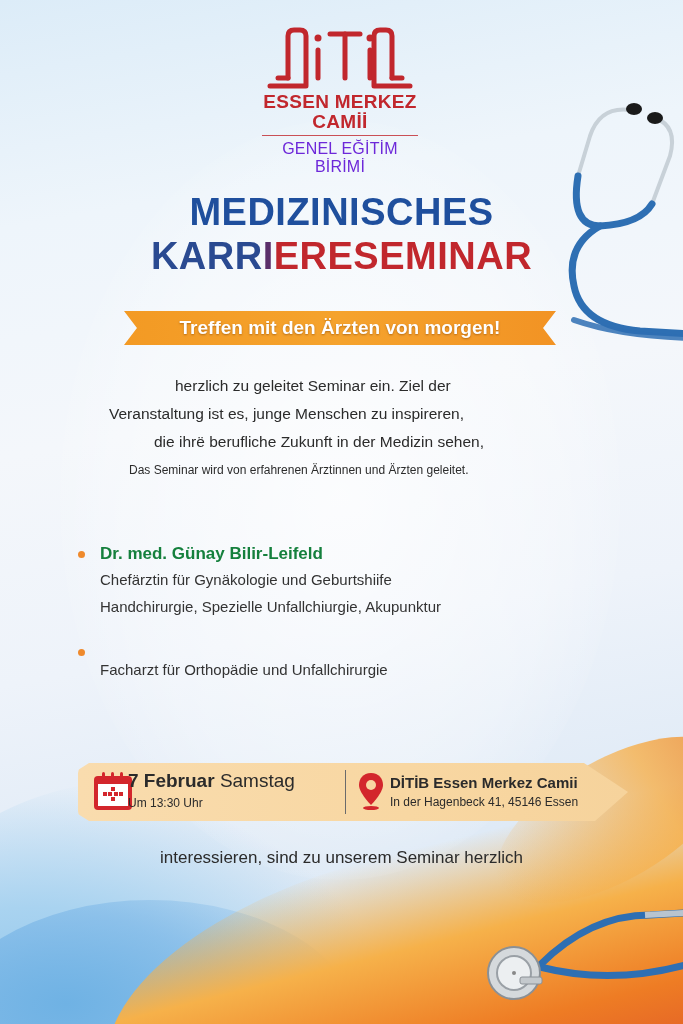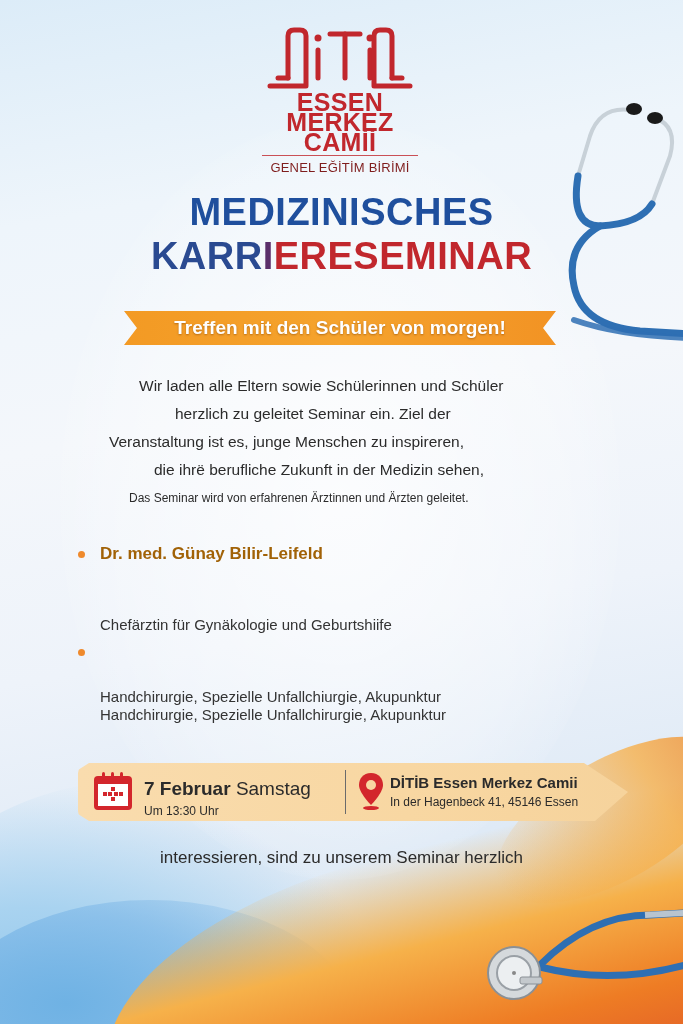--- a/index.html
+++ b/index.html
@@ -13,51 +13,51 @@
     background: radial-gradient(ellipse at 30% 40%, #6fb2e4 0%, rgba(120,180,230,0.6) 40%, rgba(200,225,245,0) 75%); }
   .bg-orange { position:absolute; right:-120px; bottom:-140px; width:700px; height:320px; transform:rotate(-14deg);
     background: linear-gradient(180deg, rgba(255,210,140,0) 0%, #f6b14a 30%, #ee7c24 60%, #d9482a 100%); border-radius:45% 10% 0 0; }
   .bg-orange2 { position:absolute; right:-60px; top:760px; width:260px; height:120px; transform:rotate(-30deg);
     background: linear-gradient(90deg, rgba(255,200,120,0), #f7b04b 70%, #ef8a2c); border-radius:50%; opacity:.8; }
   .bg-softwhite { position:absolute; left:60px; top:120px; width:560px; height:760px; border-radius:50%;
     background: radial-gradient(ellipse, rgba(255,255,255,0.75) 0%, rgba(255,255,255,0.3) 55%, rgba(255,255,255,0) 75%); }
 
   .logo { position:absolute; left:262px; top:26px; width:156px; text-align:center; }
   .logo-mark { display:block; margin:0 auto; }
-  .logo-name { color:#c1272d; font-weight:bold; font-size:25px; line-height:20px; letter-spacing:0.3px; }
+  .logo-name { color:#c1272d; font-weight:bold; font-size:19px; line-height:20px; letter-spacing:0.3px; }
   .logo-rule { height:1px; background:#c1272d; margin:3px 0 4px; opacity:.8; }
-  .logo-unit { color:#7f1d1d; font-size:13px; letter-spacing:0.2px; }
+  .logo-unit { color:#6d28d9; font-size:16px; letter-spacing:0.2px; }
 
   .title { position:absolute; left:0; width:683px; text-align:center; font-weight:bold; font-size:38px; letter-spacing:0.5px; line-height:44px; }
   .t1 { top:190px; color:#1f4f9d; }
   .t2 { top:234px;text-align:center; }
   .t2 .blue { color:#2a4a91; }
   .t2 .mix { color:#5b2f6a; }
   .t2 .red { color:#c1272d; }
 
   .ribbon { position:absolute; left:124px; top:311px; width:432px; height:34px;
     background: linear-gradient(90deg,#f39a24,#f5a32d 50%,#f29324);
     clip-path: polygon(0 0,100% 0,97% 50%,100% 100%,0 100%,3% 50%);
     color:#fff; font-weight:bold; font-size:19px; line-height:34px; text-align:center; text-shadow:0 1px 2px rgba(120,60,0,.5); }
 
   .intro { position:absolute; left:90px; width:540px; top:372px; color:#2b2b2b; font-size:15.5px; line-height:28px; }
   .intro div { white-space:nowrap; }
 
   .doc { position:absolute; left:78px; color:#333; }
-  .doc-name { color:#a16207; font-weight:bold; font-size:17px; line-height:24px; display:flex; align-items:center; }
+  .doc-name { color:#15803d; font-weight:bold; font-size:17px; line-height:24px; display:flex; align-items:center; }
   .bullet { width:7px; height:7px; border-radius:50%; background:#ef8a2c; margin-right:15px; display:inline-block; }
-  .doc-line { font-size:15px; line-height:27px; padding-left:22px;margin-top:45px; }
+  .doc-line { font-size:15px; line-height:27px; padding-left:22px; }
   .d1 { top:542px; }
   .d2 { top:649px; }
 
   .infobar { position:absolute; left:78px; top:763px; width:550px; height:58px;
     background: linear-gradient(90deg,#f9dcae,#f8d7a2 60%,#f6d39c);
     clip-path: polygon(0 12%, 2% 0, 92% 0, 100% 50%, 94% 100%, 2% 100%, 0 88%); border-radius:10px; }
   .cal { position:absolute; left:92px; top:770px; }
-  .date { position:absolute; left:144px; top:770px; color:#2b2b2b;margin-top:8px; }
+  .date { position:absolute; left:128px; top:770px; color:#2b2b2b; }
   .date-main { font-weight:bold; font-size:19px; line-height:22px; }
   .date-main .light { font-weight:normal; }
   .date-time { font-size:12px; line-height:22px; }
   .sep { position:absolute; left:345px; top:770px; width:1px; height:44px; background:#6b6b6b; }
   .pin { position:absolute; left:358px; top:771px; }
   .venue { position:absolute; left:390px; top:773px; color:#2b2b2b; }
   .venue-name { font-weight:bold; font-size:15px; line-height:19px; }
   .venue-addr { font-size:12px; line-height:20px; }
 
   .closing { position:absolute; left:0; width:683px; top:844px; text-align:center; color:#2b2b2b; font-size:17px; line-height:28px; }
@@ -104,43 +104,42 @@
   <path d="M18 80 Q10 130 40 130 Q80 128 92 108" fill="none" stroke="#2e6fb3" stroke-width="7" stroke-linecap="round"></path>
   <path d="M40 130 Q5 150 14 190 Q22 230 80 235 L130 238" fill="none" stroke="#2e6fb3" stroke-width="7" stroke-linecap="round"></path>
   <path d="M14 224 Q60 240 130 242" fill="none" stroke="#2e6fb3" stroke-width="6" stroke-linecap="round" opacity=".85"></path>
 </svg>
 
 <div class="title t1">MEDIZINISCHES</div>
 <div class="title t2">
   <span class="blue">KARR</span><span class="mix">I</span><span class="red">ERESEMINAR</span>
 </div>
 
-<div class="ribbon">Treffen mit den Schüler von morgen!</div>
+<div class="ribbon">Treffen mit den Ärzten von morgen!</div>
 
 <div class="intro">
-  <div style="padding-left:49px">Wir laden alle Eltern sowie Schülerinnen und Schüler</div>
   <div style="padding-left:85px">herzlich zu geleitet Seminar ein. Ziel der</div>
   <div style="padding-left:19px">Veranstaltung ist es, junge Menschen zu inspireren,</div>
   <div style="padding-left:64px">die ihrë berufliche Zukunft in der Medizin sehen,</div>
   <div style="padding-left:39px; font-size:12px">Das Seminar wird von erfahrenen Ärztinnen und Ärzten geleitet.</div>
 </div>
 
 <div class="doc d1">
   <div class="doc-name">
       <span class="bullet"></span>
       <span>Dr. med. Günay Bilir-Leifeld</span>
     </div>
   <div class="doc-line">Chefärztin für Gynäkologie und Geburtshiife</div>
   <div class="doc-line">Handchirurgie, Spezielle Unfallchiurgie, Akupunktur</div>
 </div>
 <div class="doc d2">
   <div class="doc-name">
       <span class="bullet"></span>
     </div>
-  <div class="doc-line">Handchirurgie, Spezielle Unfallchirurgie, Akupunktur</div>
+  <div class="doc-line">Facharzt für Orthopädie und Unfallchirurgie</div>
 </div>
 
 <div class="infobar"></div>
 <svg class="cal" width="42" height="42" viewBox="0 0 42 42">
   <rect x="2" y="6" width="38" height="34" rx="4" fill="#d3262c"></rect>
   <rect x="6" y="14" width="30" height="22" fill="#fff"></rect>
   <rect x="10" y="2" width="3" height="8" rx="1.5" fill="#d3262c"></rect>
   <rect x="19" y="2" width="3" height="8" rx="1.5" fill="#d3262c"></rect>
   <rect x="28" y="2" width="3" height="8" rx="1.5" fill="#d3262c"></rect>
   <g fill="#d3262c">

